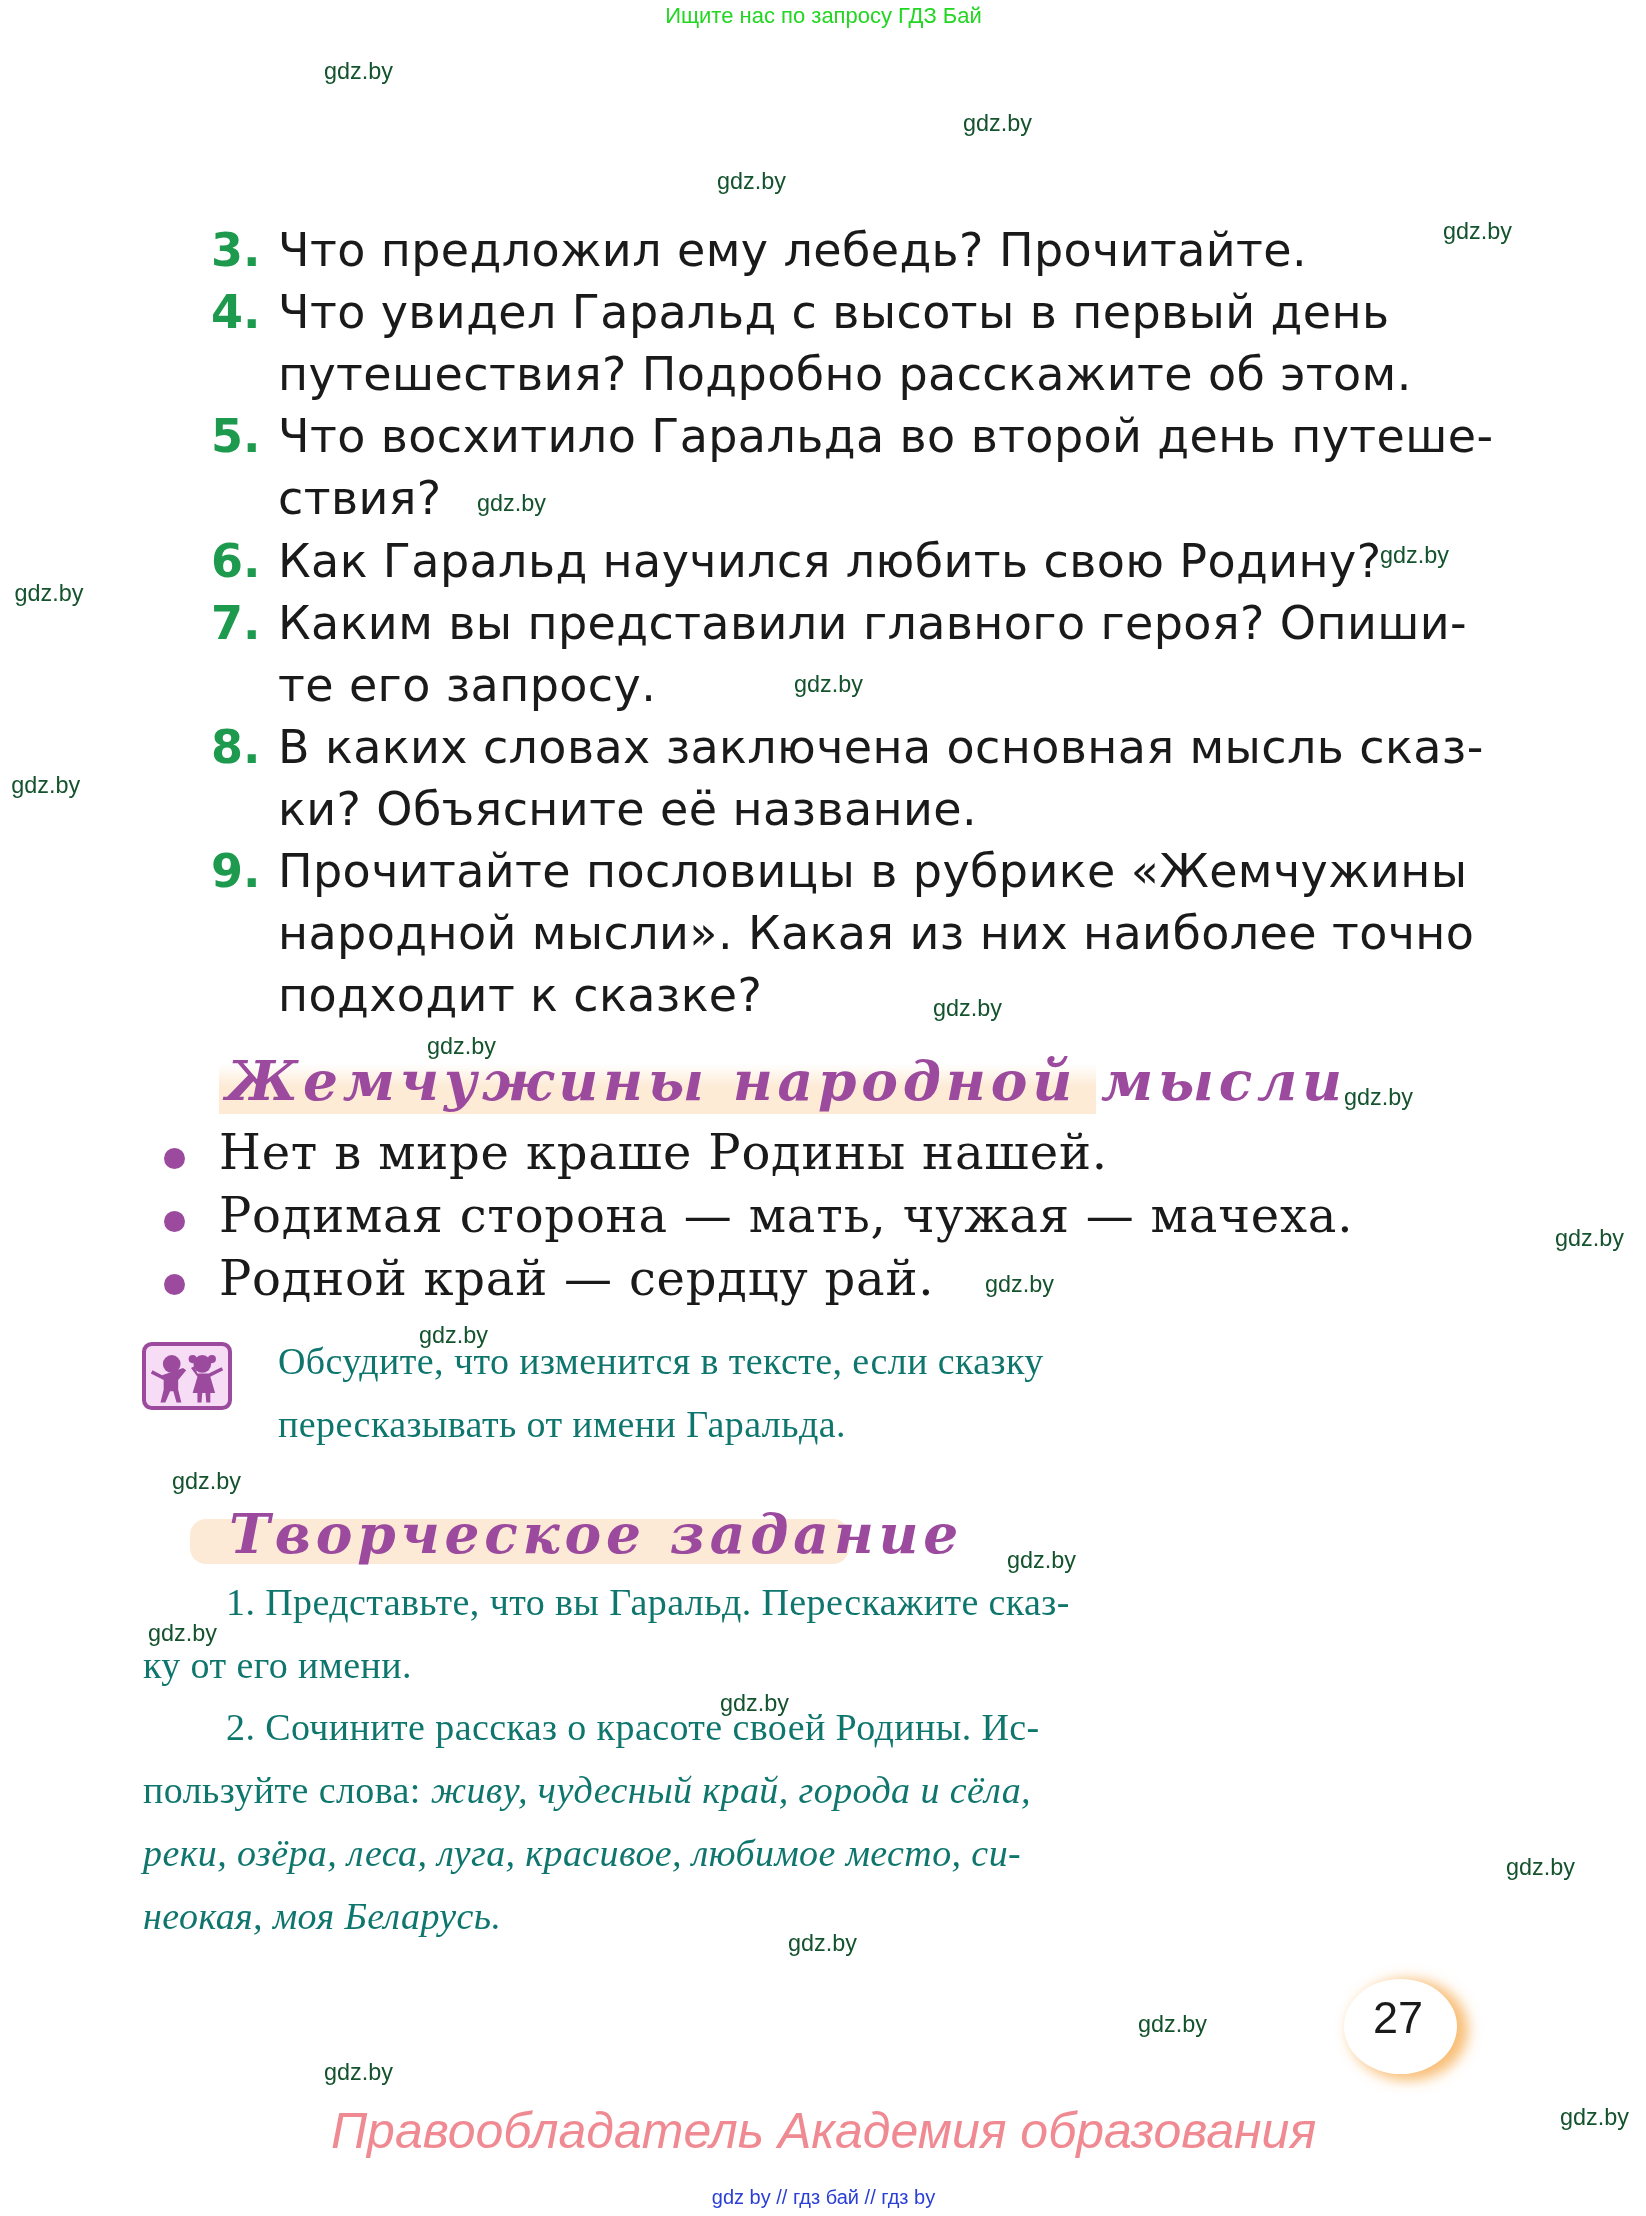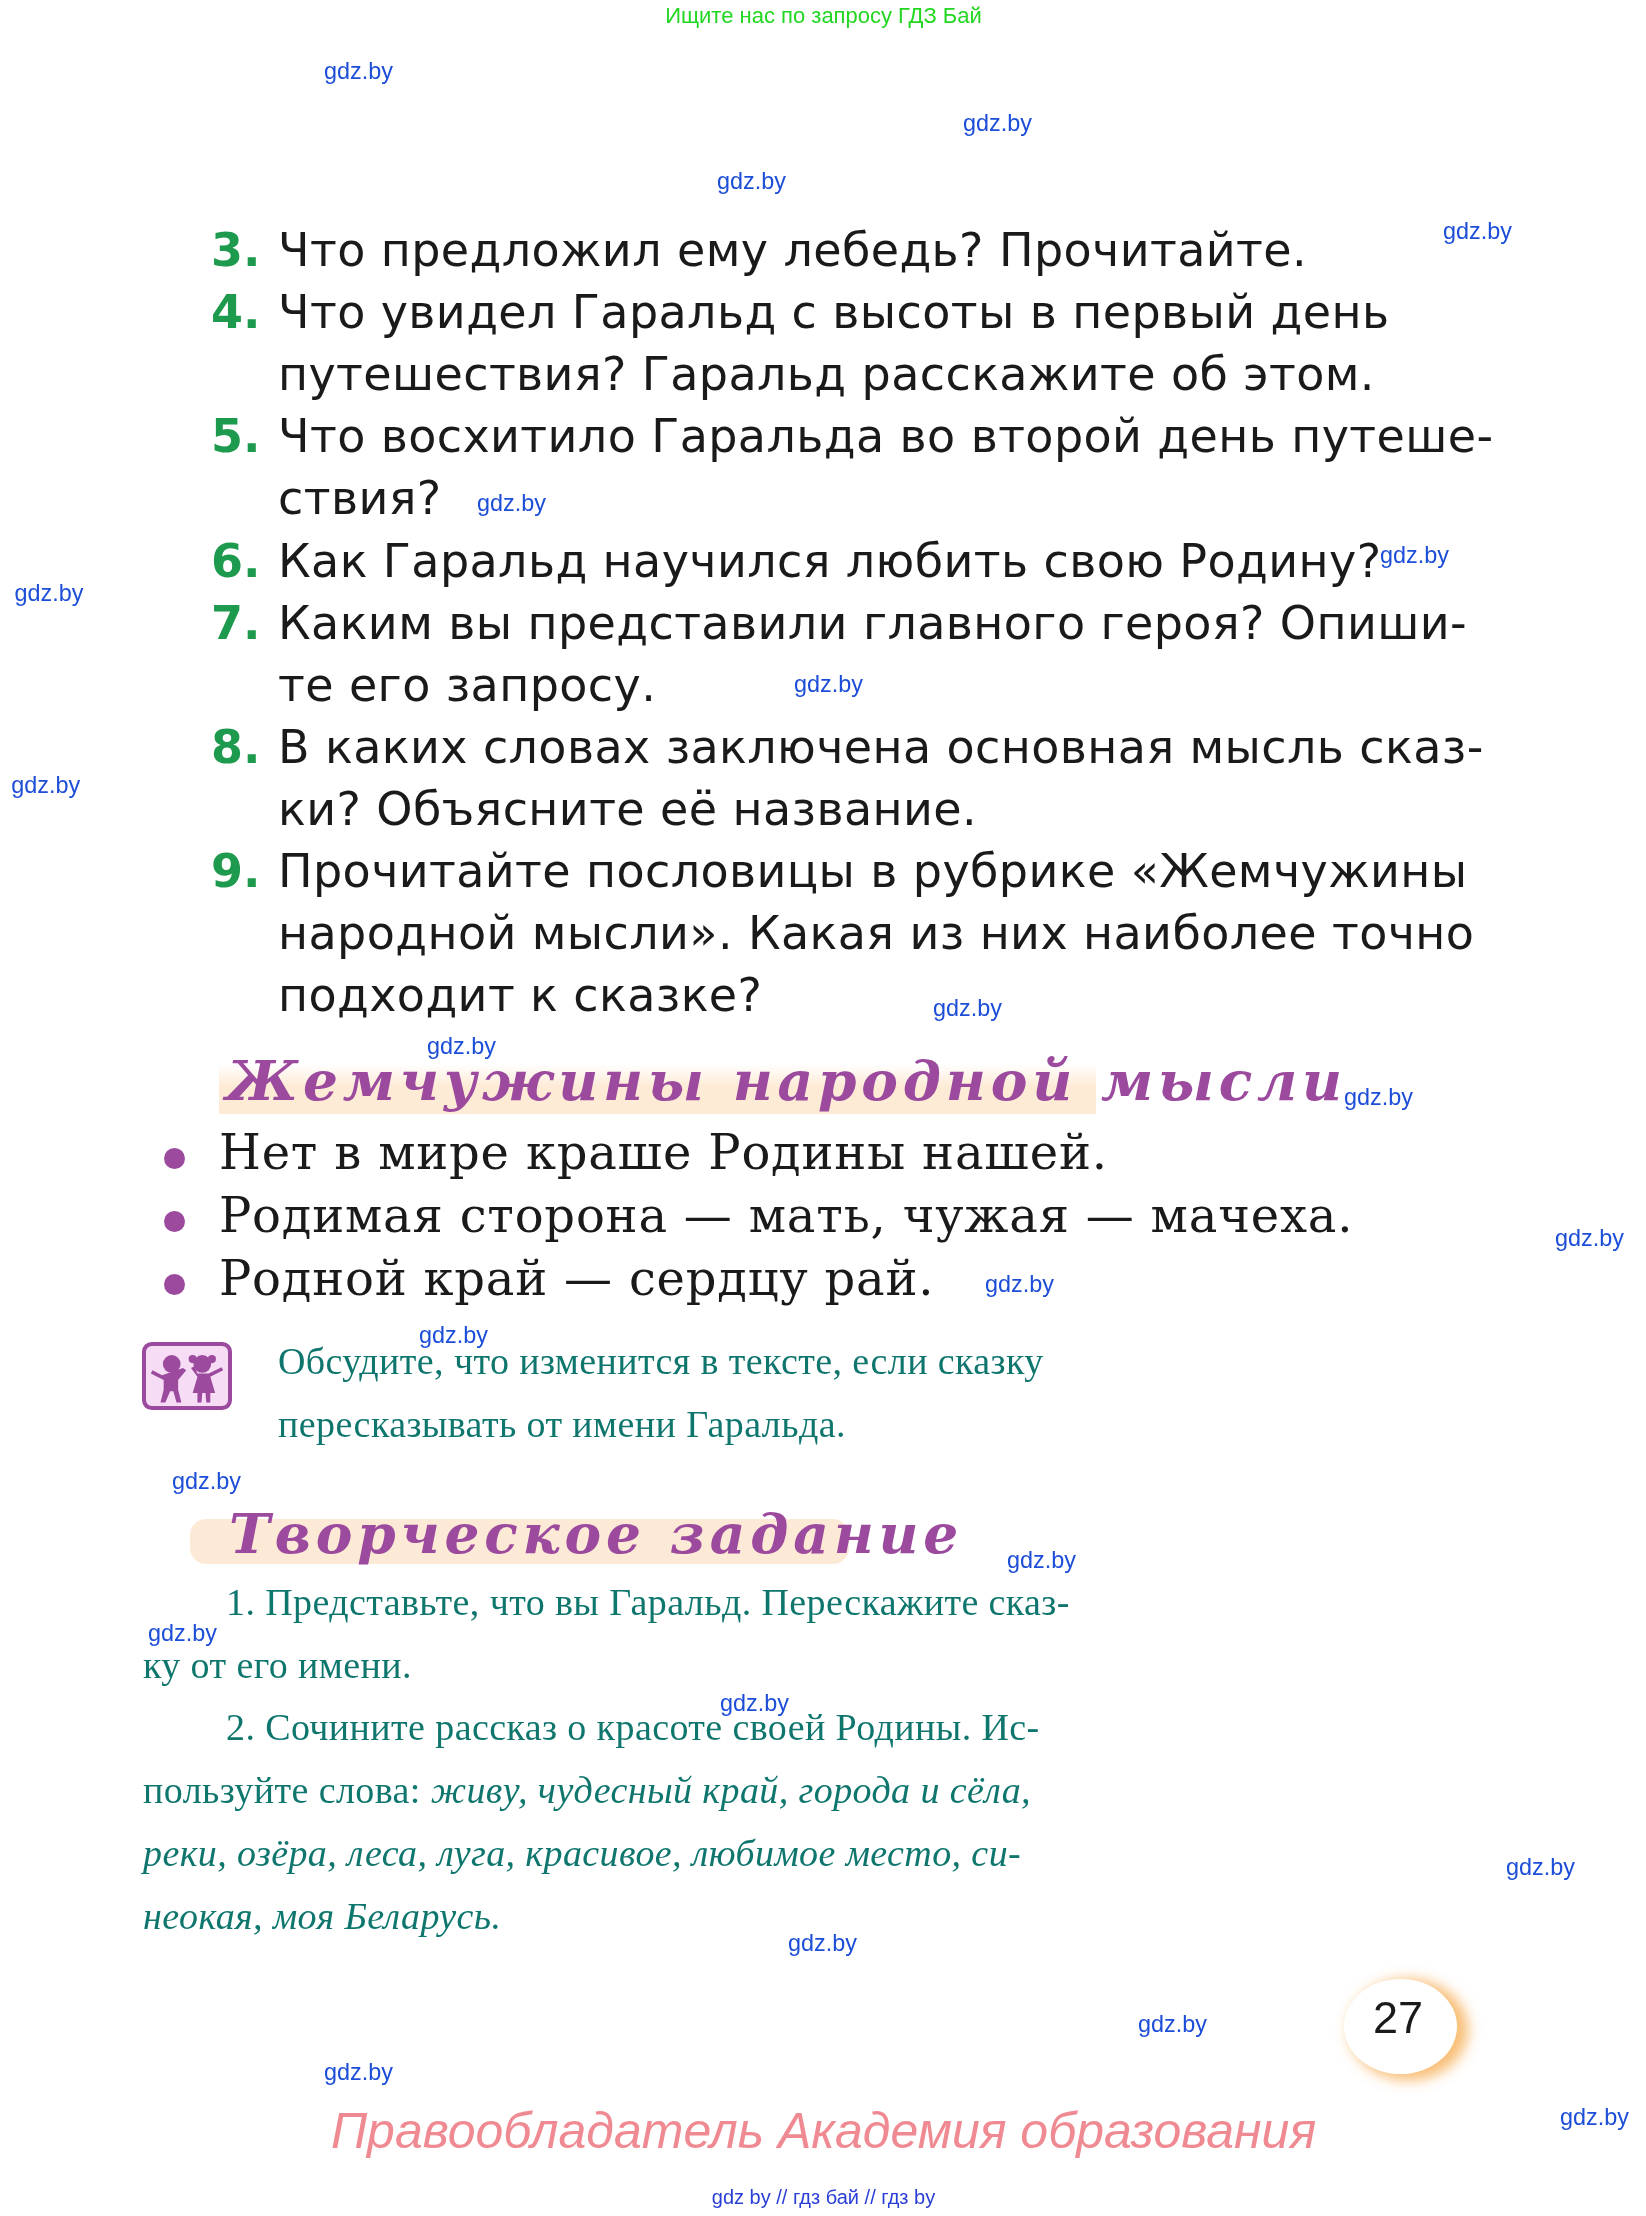--- a/index.html
+++ b/index.html
@@ -3,21 +3,21 @@
 <meta charset="utf-8">
 <style>
   html, body { margin:0; padding:0; background:#ffffff; }
   body { width:1647px; height:2216px; position:relative; overflow:hidden;
          font-family:"DejaVu Sans", sans-serif; color:#1a1a1a; }
   .abs { position:absolute; white-space:nowrap; }
 
   .top-banner { left:0; width:1647px; top:3.2px; text-align:center;
                 font-family:"Liberation Sans", sans-serif; font-size:22px; color:#22d622; }
 
-  .wm { font-family:"Liberation Sans", sans-serif; font-size:23.4px; color:#1d4ed8; }
+  .wm { font-family:"Liberation Sans", sans-serif; font-size:23.4px; color:#14532d; }
 
   .q-line { font-family:"DejaVu Sans", sans-serif; font-size:46px; letter-spacing:0.4px; color:#1a1a1a; }
   .q-num { font-family:"DejaVu Sans", sans-serif; font-weight:bold; font-size:46px; color:#1e9a4e; }
 
   .section-header { font-family:"DejaVu Serif", serif; font-style:italic; font-weight:bold;
                     font-size:55px; color:#9b4a9e; letter-spacing:4.8px; }
   .band { position:absolute; background:linear-gradient(to bottom, rgba(253,236,216,0) 0%, #fdebd6 45%, #fdebd6 100%); }
   .band2 { position:absolute; background:#fdead6; border-radius:16px; }
 
   .proverb { font-family:"DejaVu Serif", serif; font-size:48px; color:#1a1a1a; letter-spacing:0.8px; }
@@ -68,21 +68,21 @@
 <div class="abs wm" style="left:1138px;top:2011px">gdz.by</div>
 <div class="abs wm" style="left:324px;top:2059px">gdz.by</div>
 <div class="abs wm" style="left:1560px;top:2104px">gdz.by</div>
 
 <div>
   <span class="abs q-num" style="left:211px;top:223px">3.</span>
   <span class="abs q-line" style="left:278px;top:223px">Что предложил ему лебедь? Прочитайте.</span>
 
   <span class="abs q-num" style="left:211px;top:285px">4.</span>
   <span class="abs q-line" style="left:278px;top:285px">Что увидел Гаральд с высоты в первый день</span>
-  <span class="abs q-line" style="left:278px;top:347px">путешествия? Гаральд расскажите об этом.</span>
+  <span class="abs q-line" style="left:278px;top:347px">путешествия? Подробно расскажите об этом.</span>
 
   <span class="abs q-num" style="left:211px;top:409px">5.</span>
   <span class="abs q-line" style="left:278px;top:409px">Что восхитило Гаральда во второй день путеше-</span>
   <span class="abs q-line" style="left:278px;top:471px">ствия?</span>
 
   <span class="abs q-num" style="left:211px;top:534px">6.</span>
   <span class="abs q-line" style="left:278px;top:534px">Как Гаральд научился любить свою Родину?</span>
 
   <span class="abs q-num" style="left:211px;top:596px">7.</span>
   <span class="abs q-line" style="left:278px;top:596px">Каким вы представили главного героя? Опиши-</span>

